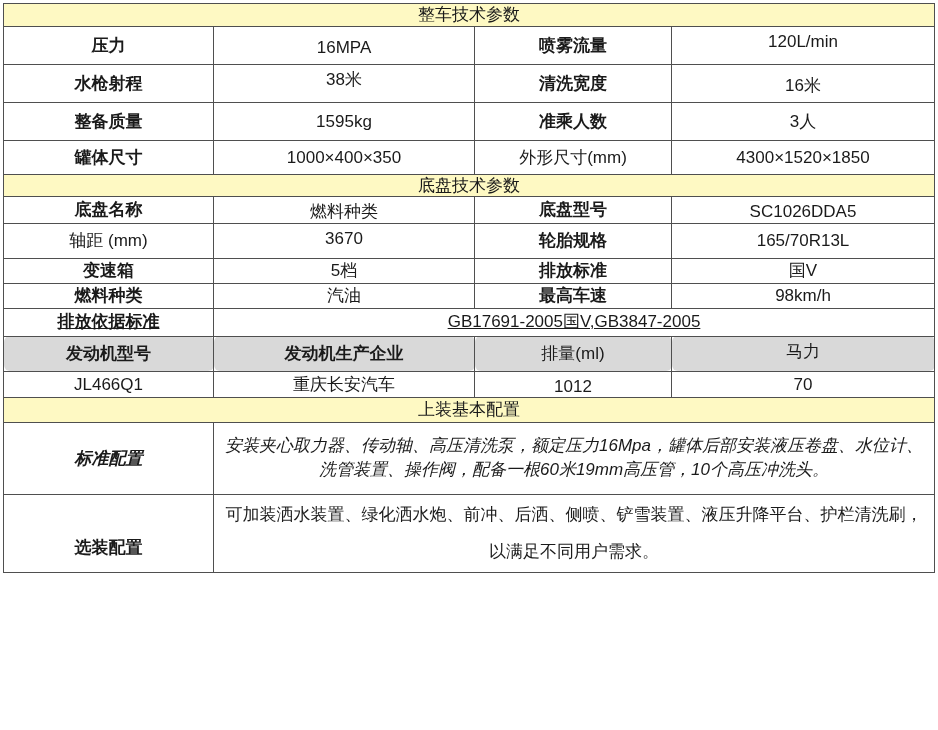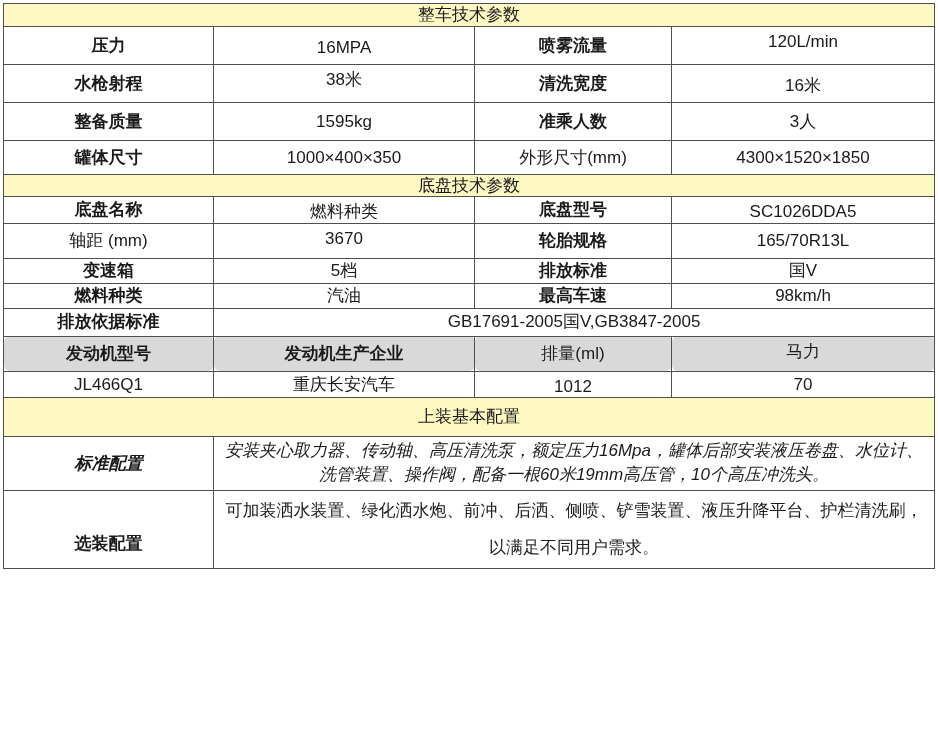--- a/index.html
+++ b/index.html
@@ -40,35 +40,35 @@
     font-size: 17px;
     font-weight: normal;
   }
   .spec td.lbl { font-weight: bold; }
   .spec td.gray { background: #d9d9d9; border-radius: 6px; }
   
   tr.rh-sec1 { height: 23px; }
   tr.rh-std  { height: 38px; }
   tr.rh-34   { height: 34px; }
   tr.rh-sec2 { height: 14px; }
-  tr.rh-36   { height: 28px; }
+  tr.rh-36   { height: 28px; text-decoration: underline; }
   tr.rh-35   { height: 35px; }
   tr.rh-39   { height: 25px; }
-  tr.rh-sec3 { height: 39px; }
+  tr.rh-sec3 { height: 25px; }
   tr.rh-49   { height: 49px; font-style: italic; }
   tr.rh-71   { height: 71px; }
   
   td.va-t { vertical-align: top; padding-top: 4px; }
   td.va-b { vertical-align: bottom; padding-bottom: 6px; }
   td.va-low { vertical-align: bottom; padding-bottom: 14px; }
   
   td.cfg {
     line-height: 1.45;
     font-size: 17px;
-    padding: 2px 8px;
+    padding: 11px 8px;
   }
   td.cfg-spread {
     line-height: 2.15;
     font-size: 17px;
     padding: 2px 8px;
   }
 </style>
 </head>
 <body>
 

